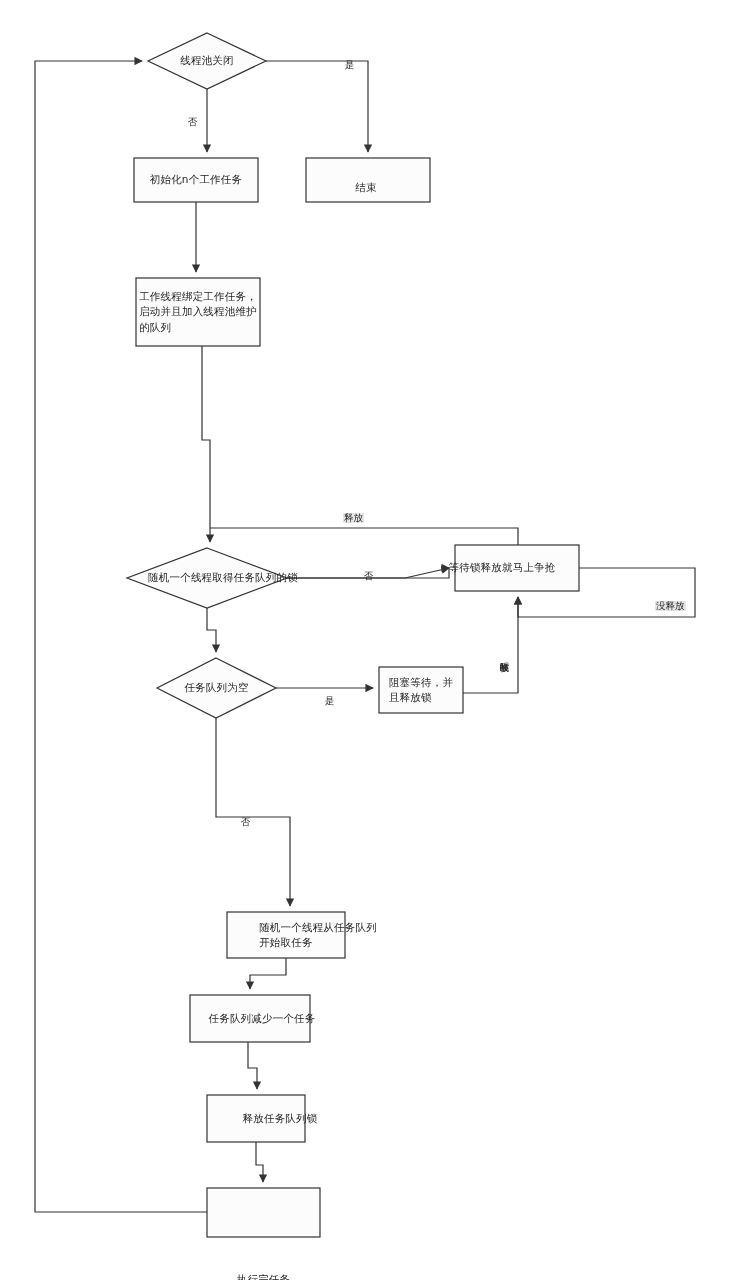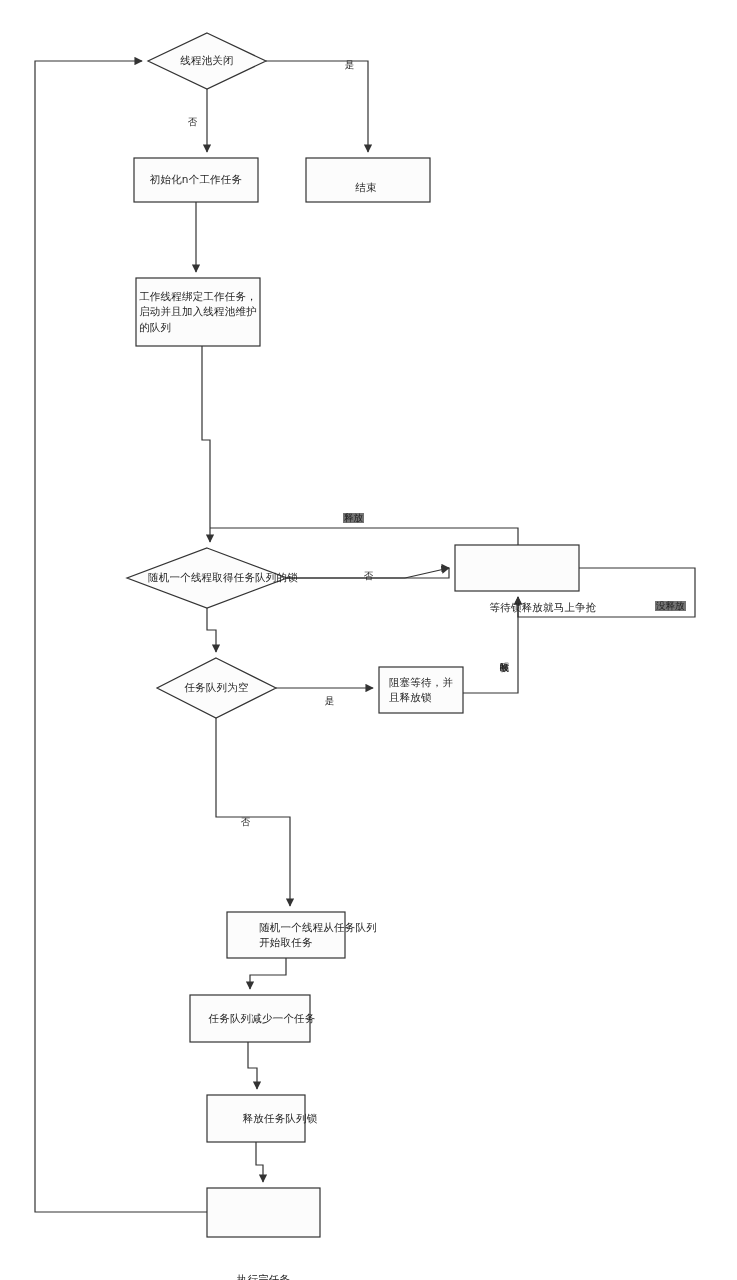--- a/index.html
+++ b/index.html
@@ -32,21 +32,21 @@
     line-height: 1.45;
     letter-spacing: 0.2px;
     white-space: pre-line;
     pointer-events: none;
   }
   .edge-label {
     position: absolute;
     color: #1f1f1f;
     font-size: 9.5px;
     line-height: 1;
-    background: #737373;
+    background: #e5e5e5;
     padding: 0 1px;
     white-space: nowrap;
   }
   .edge-label.vertical {
     writing-mode: vertical-rl;
     text-orientation: upright;
     letter-spacing: 0;
   }
 </style>
 </head>
@@ -126,21 +126,21 @@
 <div class="node-text" style="left:134px; top:158px; width:124px; height:44px;">初始化n个工作任务</div>
 
 <div class="node-text" style="left:306px; top:166px; width:120px; height:44px;">结束</div>
 
 <div class="node-text" style="left:136px; top:278px; width:124px; height:68px;">工作线程绑定工作任务，
 启动并且加入线程池维护
 的队列</div>
 
 <div class="node-text" style="left:133px; top:548px; width:180px; height:60px;">随机一个线程取得任务队列的锁</div>
 
-<div class="node-text" style="left:481px; top:545px; width:124px; height:46px;margin-top:40px;">等待锁释放就马上争抢</div>
+<div class="node-text" style="left:440px; top:545px; width:124px; height:46px;">等待锁释放就马上争抢</div>
 
 <div class="node-text" style="left:157px; top:658px; width:119px; height:60px;">任务队列为空</div>
 
 <div class="node-text" style="left:379px; top:667px; width:84px; height:46px;">阻塞等待，并
 且释放锁</div>
 
 <div class="node-text" style="left:227px; top:912px; width:118px; height:46px;padding-left:32px;">随机一个线程从任务队列
 开始取任务</div>
 
 <div class="node-text" style="left:202px; top:995px; width:120px; height:47px;">任务队列减少一个任务</div>

